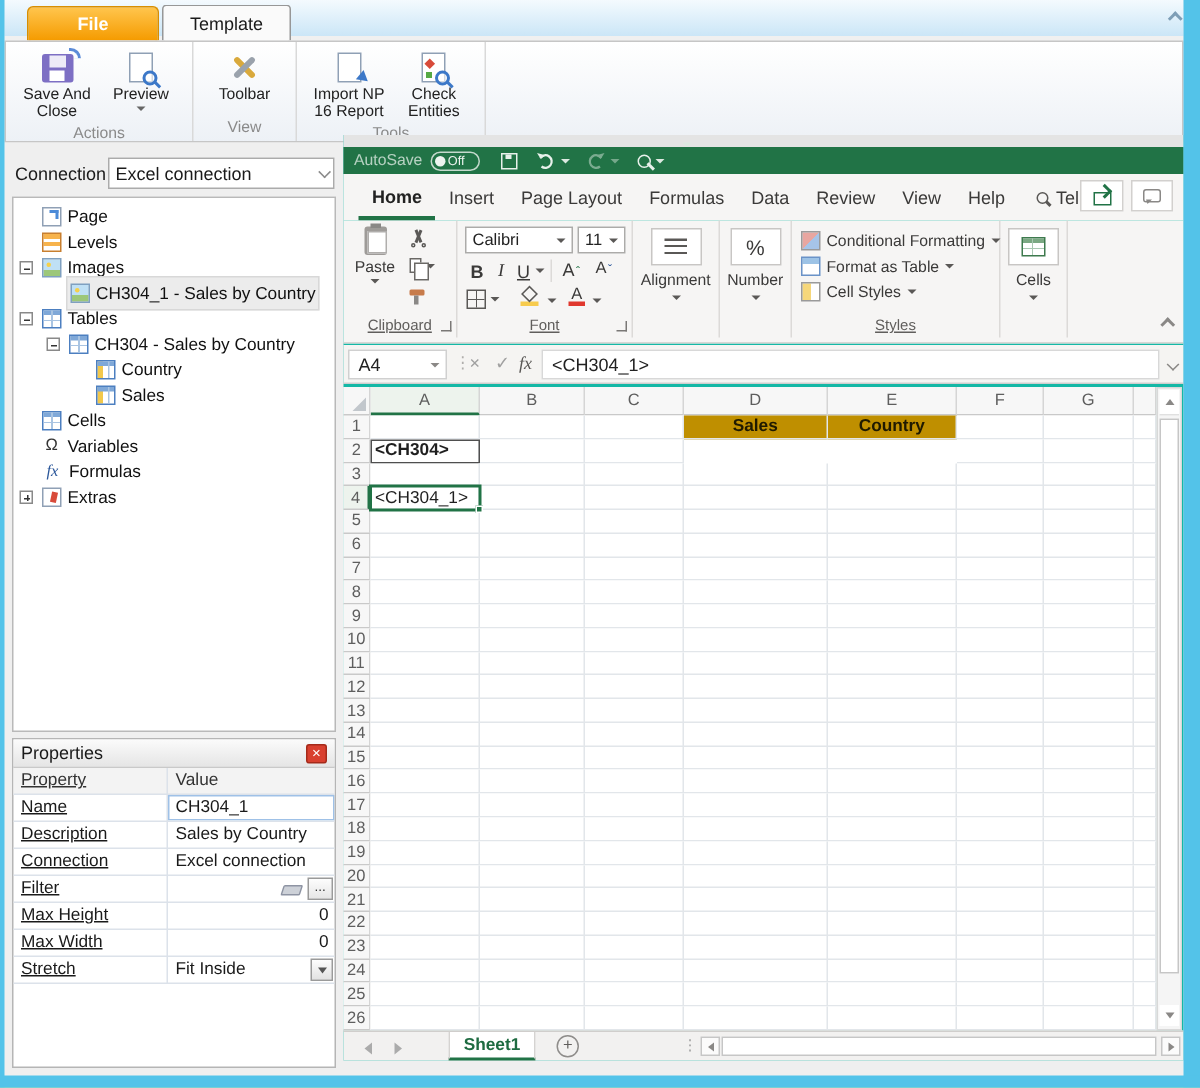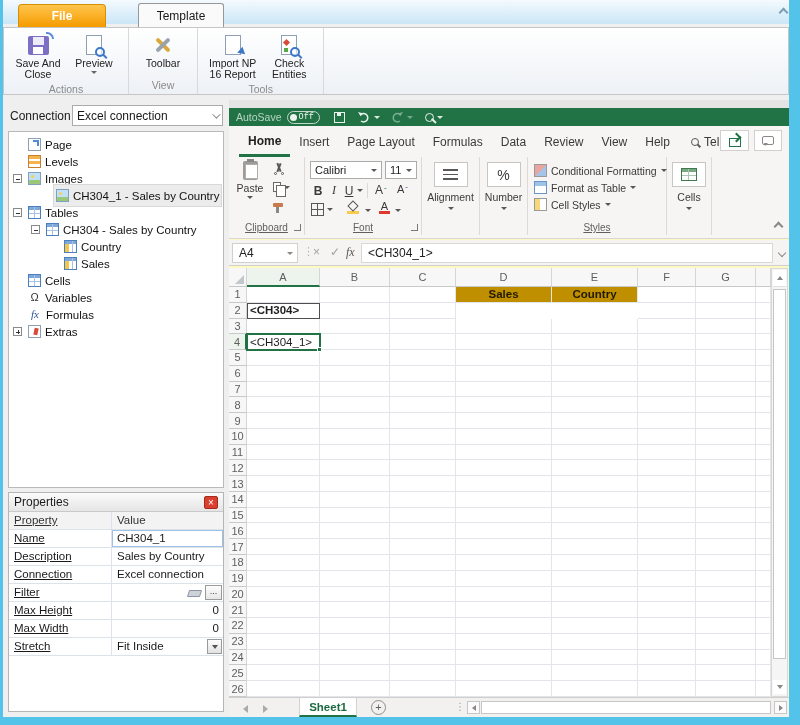--- a/index.html
+++ b/index.html
@@ -15,21 +15,21 @@
 
   
   #tabstrip { left:3px; top:0; width:786px; height:24px;
               background:linear-gradient(#F4FAFE,#CBE6F7); }
   #file-tab { left:15px; top:4px; width:88px; height:23px;
               background:linear-gradient(#FFC54D,#F59B00); border:1px solid #D98E00;
               border-bottom:none; border-radius:4px 4px 0 0; color:#fff; font-weight:bold;
               font-size:12px; display:flex; align-items:center; justify-content:center; }
   #template-tab { left:105px; top:3px; width:86px; height:24px; background:#FAFAFA;
               border:1px solid #979797; border-bottom:none; border-radius:3px 3px 0 0;
-              color:#1a1a1a; font-size:12px; display:flex; align-items:center; justify-content:center;margin-left:30px; }
+              color:#1a1a1a; font-size:12px; display:flex; align-items:center; justify-content:center; }
   #chrome-collapse { left:777px; top:9px; width:7px; height:7px;
               border-left:2px solid #7E9EB6; border-top:2px solid #7E9EB6; transform:rotate(45deg); }
 
   #dribbon { left:3px; top:27px; width:786px; height:68px;
              background:linear-gradient(#FFFFFF,#EDF1F6); border:1px solid #C6C6C6;
              display:flex; align-items:stretch; }
   .dgroup { display:flex; flex-direction:column; border-right:1px solid #D9D9D9; padding:2px 8px 0; }
   .dbtns  { display:flex; flex:1; gap:4px; }
   .dbtn   { min-width:52px; display:flex; flex-direction:column; align-items:center;
             font-size:10.5px; color:#222; padding:1px 3px; border-radius:2px; }
@@ -68,21 +68,21 @@
   #conn-label { left:10px; top:109px; font-size:12px; color:#1a1a1a; }
   #conn-select { left:72px; top:105px; width:151px; height:21px; background:#FFF;
        border:1px solid #ABABAB; font-size:12px; color:#1a1a1a; display:flex; align-items:center;
        padding:0 4px; }
   #conn-select .chev { margin-left:auto; width:6px; height:6px; border-right:1.5px solid #8a8a8a;
        border-bottom:1.5px solid #8a8a8a; transform:rotate(45deg) translateY(-2px); }
 
   #tree-box { left:8px; top:131px; width:216px; height:357px; background:#FFF;
        border:1px solid #B9B9B9; padding-top:4px; overflow:hidden; }
   .tree-row { height:17px; display:flex; align-items:center; font-size:11.5px; color:#111; }
-  .tree-sel { background:#ECECEC; border:1px solid #D8D8D8; padding:4px 2px; display:flex; align-items:center;margin-left:9px; }
+  .tree-sel { background:#ECECEC; border:1px solid #D8D8D8; padding:4px 2px; display:flex; align-items:center; }
   .tree-plain { display:flex; align-items:center; padding:0 2px; }
   .expander { width:9px; height:9px; border:1px solid #898989; background:#FFF; position:relative;
        flex:none; margin-right:4px; }
   .expander::before { content:''; position:absolute; left:1.5px; top:3.5px; width:4px; height:1px; background:#333; }
   .expander.plus::after { content:''; position:absolute; left:3.5px; top:1.5px; width:1px; height:4px; background:#333; }
   .exp-spacer { width:13px; flex:none; }
   .ti { width:13px; height:13px; margin-right:4px; flex:none; position:relative; }
   .page-icon { background:#FFF; border:1px solid #8FA0B5; }
   .page-icon::after { content:''; position:absolute; right:1px; top:1px; width:4px; height:4px;
        border-right:2px solid #4C8BD8; border-top:2px solid #4C8BD8; }
@@ -128,28 +128,28 @@
   .ellipsis-btn { position:absolute; right:1px; top:1px; width:17px; height:15px;
        border:1px solid #9A9A9A; background:linear-gradient(#FDFDFD,#E6E6E6); font-size:9px;
        line-height:11px; text-align:center; color:#333; }
   .combo-btn { position:absolute; right:1px; top:1px; width:15px; height:15px;
        border:1px solid #9A9A9A; background:linear-gradient(#FDFDFD,#E2E2E2);
        display:flex; align-items:center; justify-content:center; }
   .combo-btn::after { content:''; width:0; height:0; border-top:4px solid #555;
        border-left:3.5px solid transparent; border-right:3.5px solid transparent; }
 
   
-  #excel { left:229px; top:100px; width:560px; height:617px; background:#fef9c3; }
+  #excel { left:229px; top:90px; width:560px; height:617px; background:#14b8a6; }
   #excel .abs { position:absolute; }
   #xl-topgap { left:0; top:0; right:0; height:8px; background:#E4E4E4; }
   #xl-green { left:0; top:8px; right:0; height:18px; background:#217346; display:flex;
        align-items:center; color:#E8F1EB; }
   #autosave-label { margin-left:7px; font-size:10.5px; opacity:.75; }
   #autosave-pill { margin-left:5px; width:33px; height:13px; border:1px solid #C4D9CC;
-       border-radius:7px; display:flex; align-items:center; font-size:8.5px; color:#EDF4EF;font-family:Liberation Mono, monospace; }
+       border-radius:7px; display:flex; align-items:center; font-size:8.5px; color:#EDF4EF; }
   #autosave-pill .dot { width:7px; height:7px; background:#EDF4EF; border-radius:50%; margin:0 2px 0 2px; }
   .x-save { width:11px; height:11px; border:1.5px solid #E8F1EB; position:relative; margin-left:14px; }
   .x-save::before { content:''; position:absolute; left:2px; top:0; width:4px; height:3px; background:#E8F1EB; }
   .wcaret { width:0; height:0; border-top:3px solid #DDE9E1; border-left:3px solid transparent;
        border-right:3px solid transparent; margin-left:3px; }
   .x-qat { width:9px; margin-left:12px; }
   .x-qat .bar { height:1.5px; background:#DDE9E1; margin-bottom:2px; }
   .x-qat .wcaret { margin:0 auto; }
   .dim { opacity:.45; }
   .x-touch { width:9px; height:9px; border:1.5px solid #E8F1EB; border-radius:50%; position:relative; margin-left:12px; }

